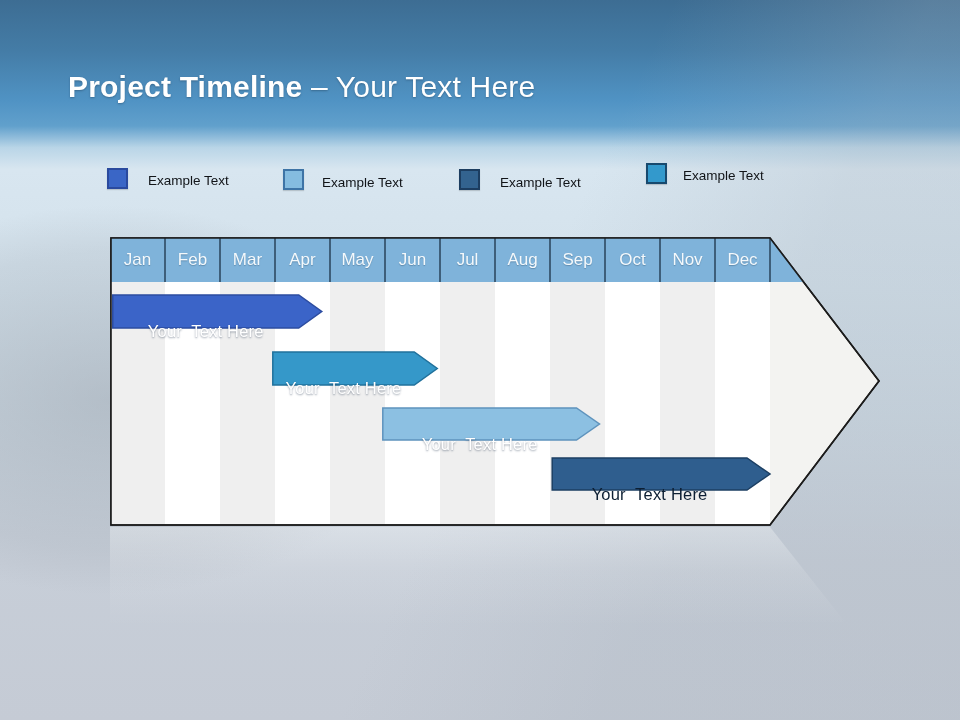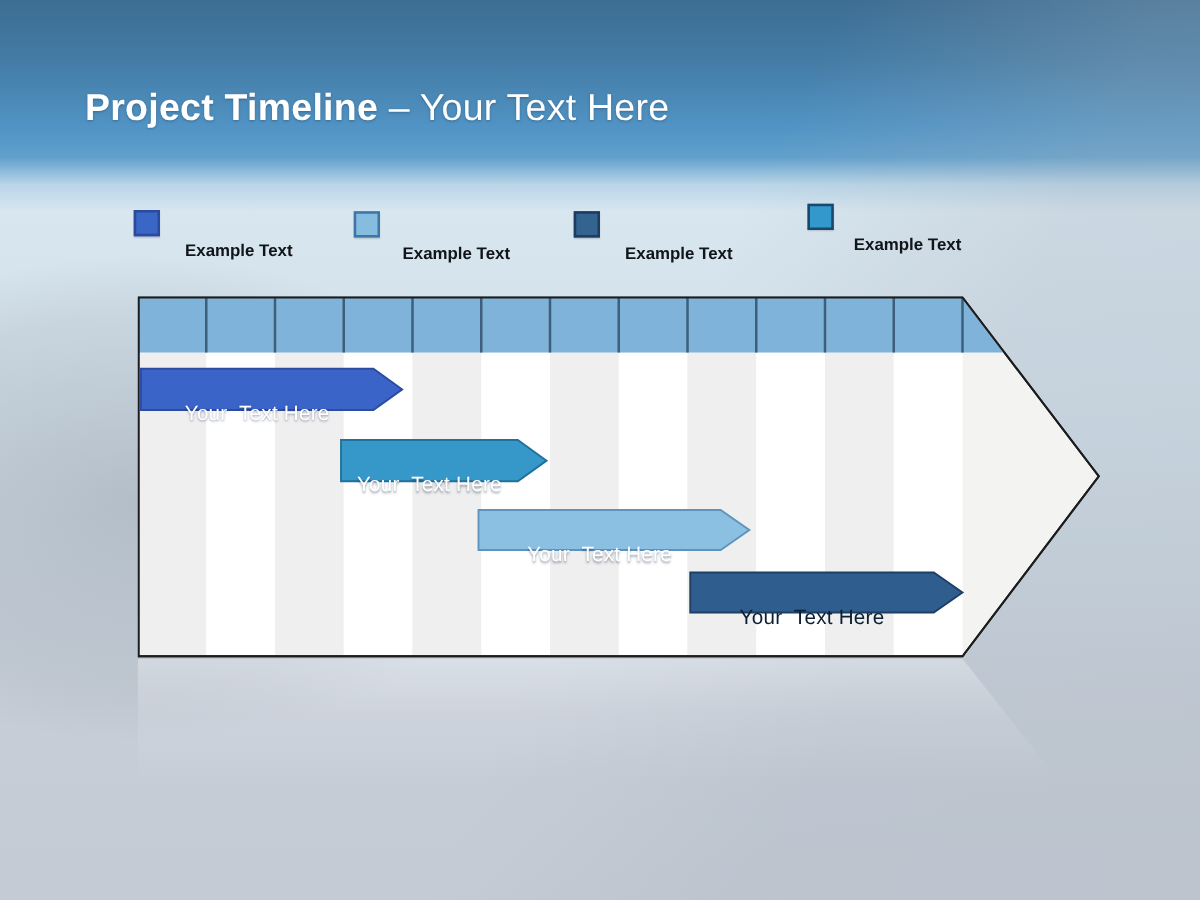--- a/index.html
+++ b/index.html
@@ -15,21 +15,21 @@
         #cdd9e3 58%, #c7ced8 78%, #c5cbd5 100%);
   }
   
   .title{position:absolute;left:68px;top:44px;font-size:30px;color:#ffffff;
     letter-spacing:.2px;text-shadow:0 1px 2px rgba(20,40,60,.35);white-space:pre;margin-top:26px;}
   .title .bold{font-weight:700;}
   .title .light{font-weight:400;}
   
   .legend-item{position:absolute;}
   .swatch{position:absolute;width:21px;height:21px;border:2px solid #000;box-sizing:border-box;box-shadow:0 1px 1px rgba(0,0,0,.15);}
-  .legend-label{position:absolute;font-size:13.5px;font-weight:700;color:#111418;white-space:nowrap;margin-top:20px;}
+  .legend-label{position:absolute;font-size:13.5px;font-weight:400;color:#111418;white-space:nowrap;}
   
   .chart-svg{position:absolute;left:110px;top:237px;}
   .months{position:absolute;left:110px;top:237px;width:660px;height:45px;display:flex;}
   .month{width:55px;height:45px;display:flex;align-items:center;justify-content:center;
     color:#f4f9fc;font-size:17px;text-shadow:0 1px 1px rgba(40,70,95,.35);}
   .bar-label{position:absolute;display:flex;align-items:center;justify-content:center;
     font-size:16.5px;white-space:pre;letter-spacing:.2px;margin-top:20px;}
   .bar-label.shadow{text-shadow:0 1px 2px rgba(10,30,60,.45);}
   
   .reflection{position:absolute;left:110px;top:527px;width:770px;height:100px;opacity:.5;
@@ -99,20 +99,34 @@
     <g id="bars-layer">
         <path d="M2.75,58 L188.75,58 L211.75,74.5 L188.75,91 L2.75,91 Z" fill="#3b64c8" stroke="#2c4ca0" stroke-width="1.5"></path>
         <path d="M162.8,115 L304.25,115 L327.25,131.5 L304.25,148 L162.8,148 Z" fill="#3598c9" stroke="#20719c" stroke-width="1.5"></path>
         <path d="M272.8,171 L466.5,171 L489.5,187 L466.5,203 L272.8,203 Z" fill="#8cc0e2" stroke="#5e93bd" stroke-width="1.5"></path>
         <path d="M442.19999999999993,221 L637,221 L660,237 L637,253 L442.19999999999993,253 Z" fill="#2f5e8e" stroke="#1c3f63" stroke-width="1.5"></path>
       </g>
 
     <path d="M1,1 L660,1 L769,144 L660,288 L1,288 Z" fill="none" stroke-width="1.6" stroke="#1c1c1c"></path>
   </svg>
 
+  <div class="months">
+    <div class="month">Jan</div>
+    <div class="month">Feb</div>
+    <div class="month">Mar</div>
+    <div class="month">Apr</div>
+    <div class="month">May</div>
+    <div class="month">Jun</div>
+    <div class="month">Jul</div>
+    <div class="month">Aug</div>
+    <div class="month">Sep</div>
+    <div class="month">Oct</div>
+    <div class="month">Nov</div>
+    <div class="month">Dec</div>
+  </div>
 
   <div id="bar-labels">
       <div class="bar-label shadow" style="left: 112.75px; top: 295px; width: 186px; height: 33px; color: rgb(255, 255, 255);">Your  Text Here</div>
       <div class="bar-label shadow" style="left: 272.8px; top: 352px; width: 141.45px; height: 33px; color: rgb(255, 255, 255);">Your  Text Here</div>
       <div class="bar-label shadow" style="left: 382.8px; top: 408px; width: 193.7px; height: 32px; color: rgb(255, 255, 255);">Your  Text Here</div>
       <div class="bar-label" style="left: 552.2px; top: 458px; width: 194.8px; height: 32px; color: rgb(13, 31, 51);">Your  Text Here</div>
     </div>
 
   <div class="reflection"></div>
 </div>

